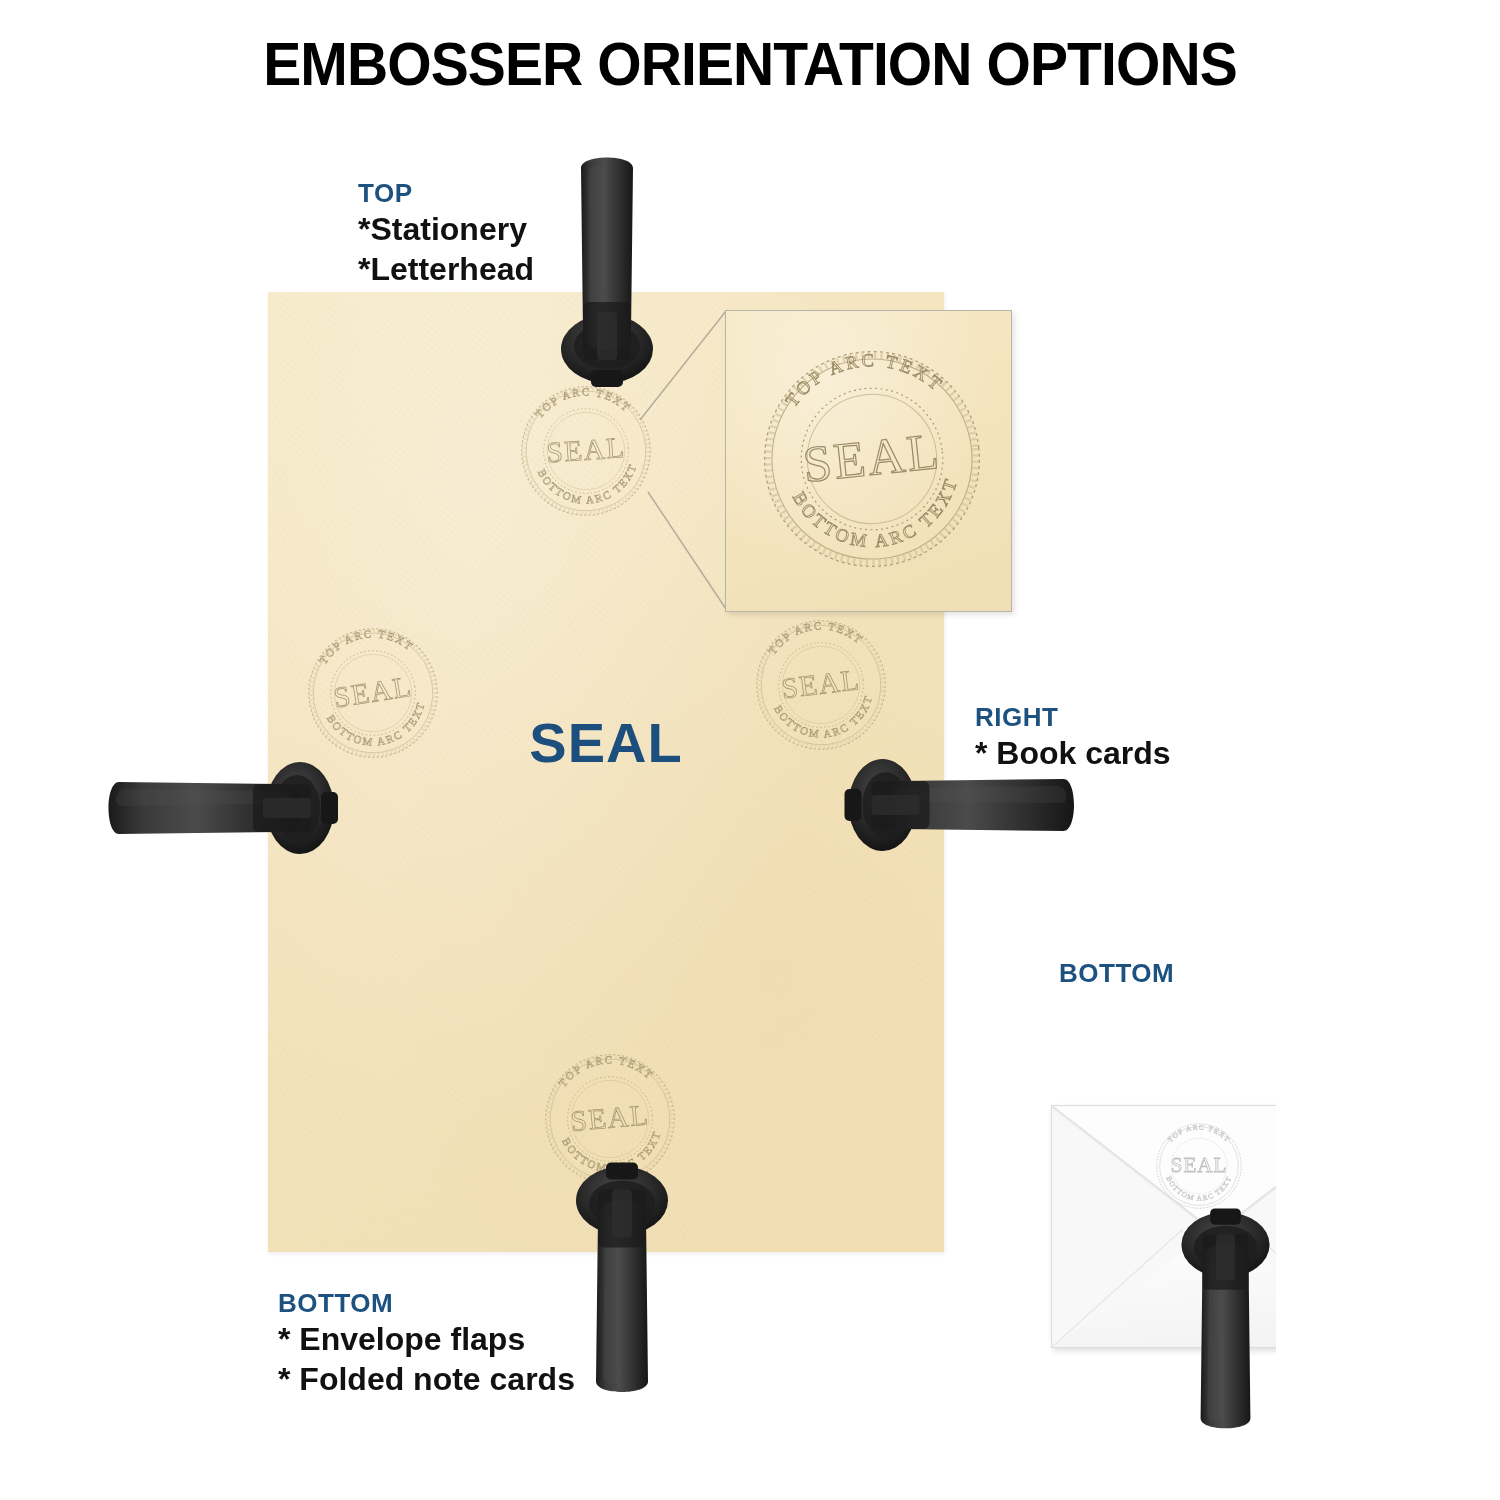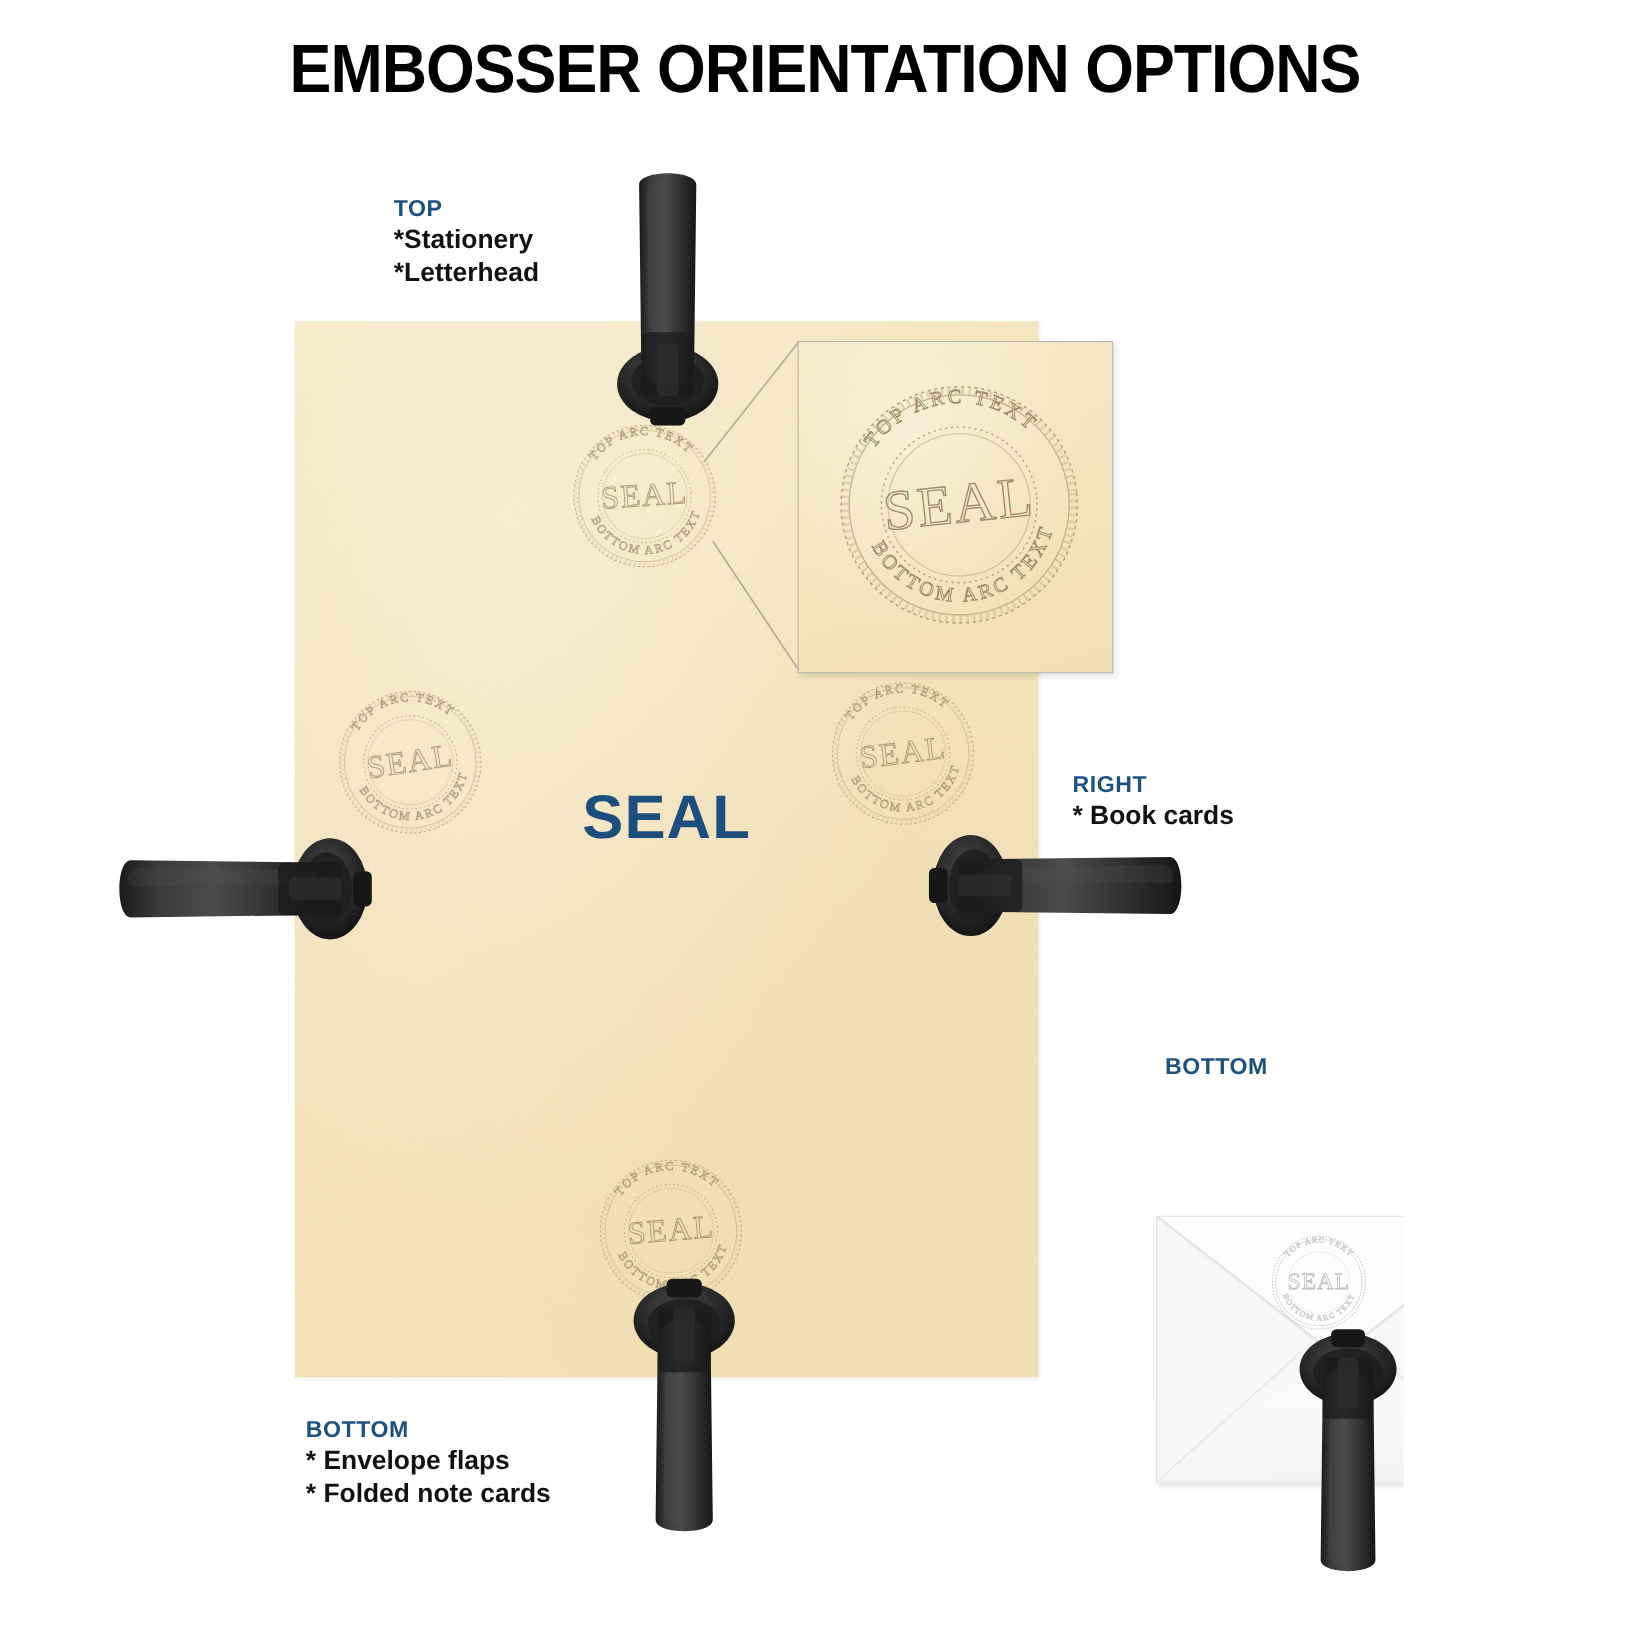--- a/index.html
+++ b/index.html
@@ -97,28 +97,28 @@
     left: 0; top: 0;
     width: 1500px; height: 1500px;
     pointer-events: none;
   }
 
   
   .label-block { position: absolute; }
   .label-head {
     color: #1c5180;
     font-weight: bold;
-    font-size: 21px;
+    font-size: 26px;
     letter-spacing: 0.5px;
     line-height: 1.18;
   }
   .label-line {
     color: #111111;
     font-weight: bold;
-    font-size: 24px;
+    font-size: 32px;
     line-height: 1.25;
     white-space: nowrap;
   }
 
   
   .envelope {
     position: absolute;
     left: 1051px;
     top: 1105px;
     width: 330px;

